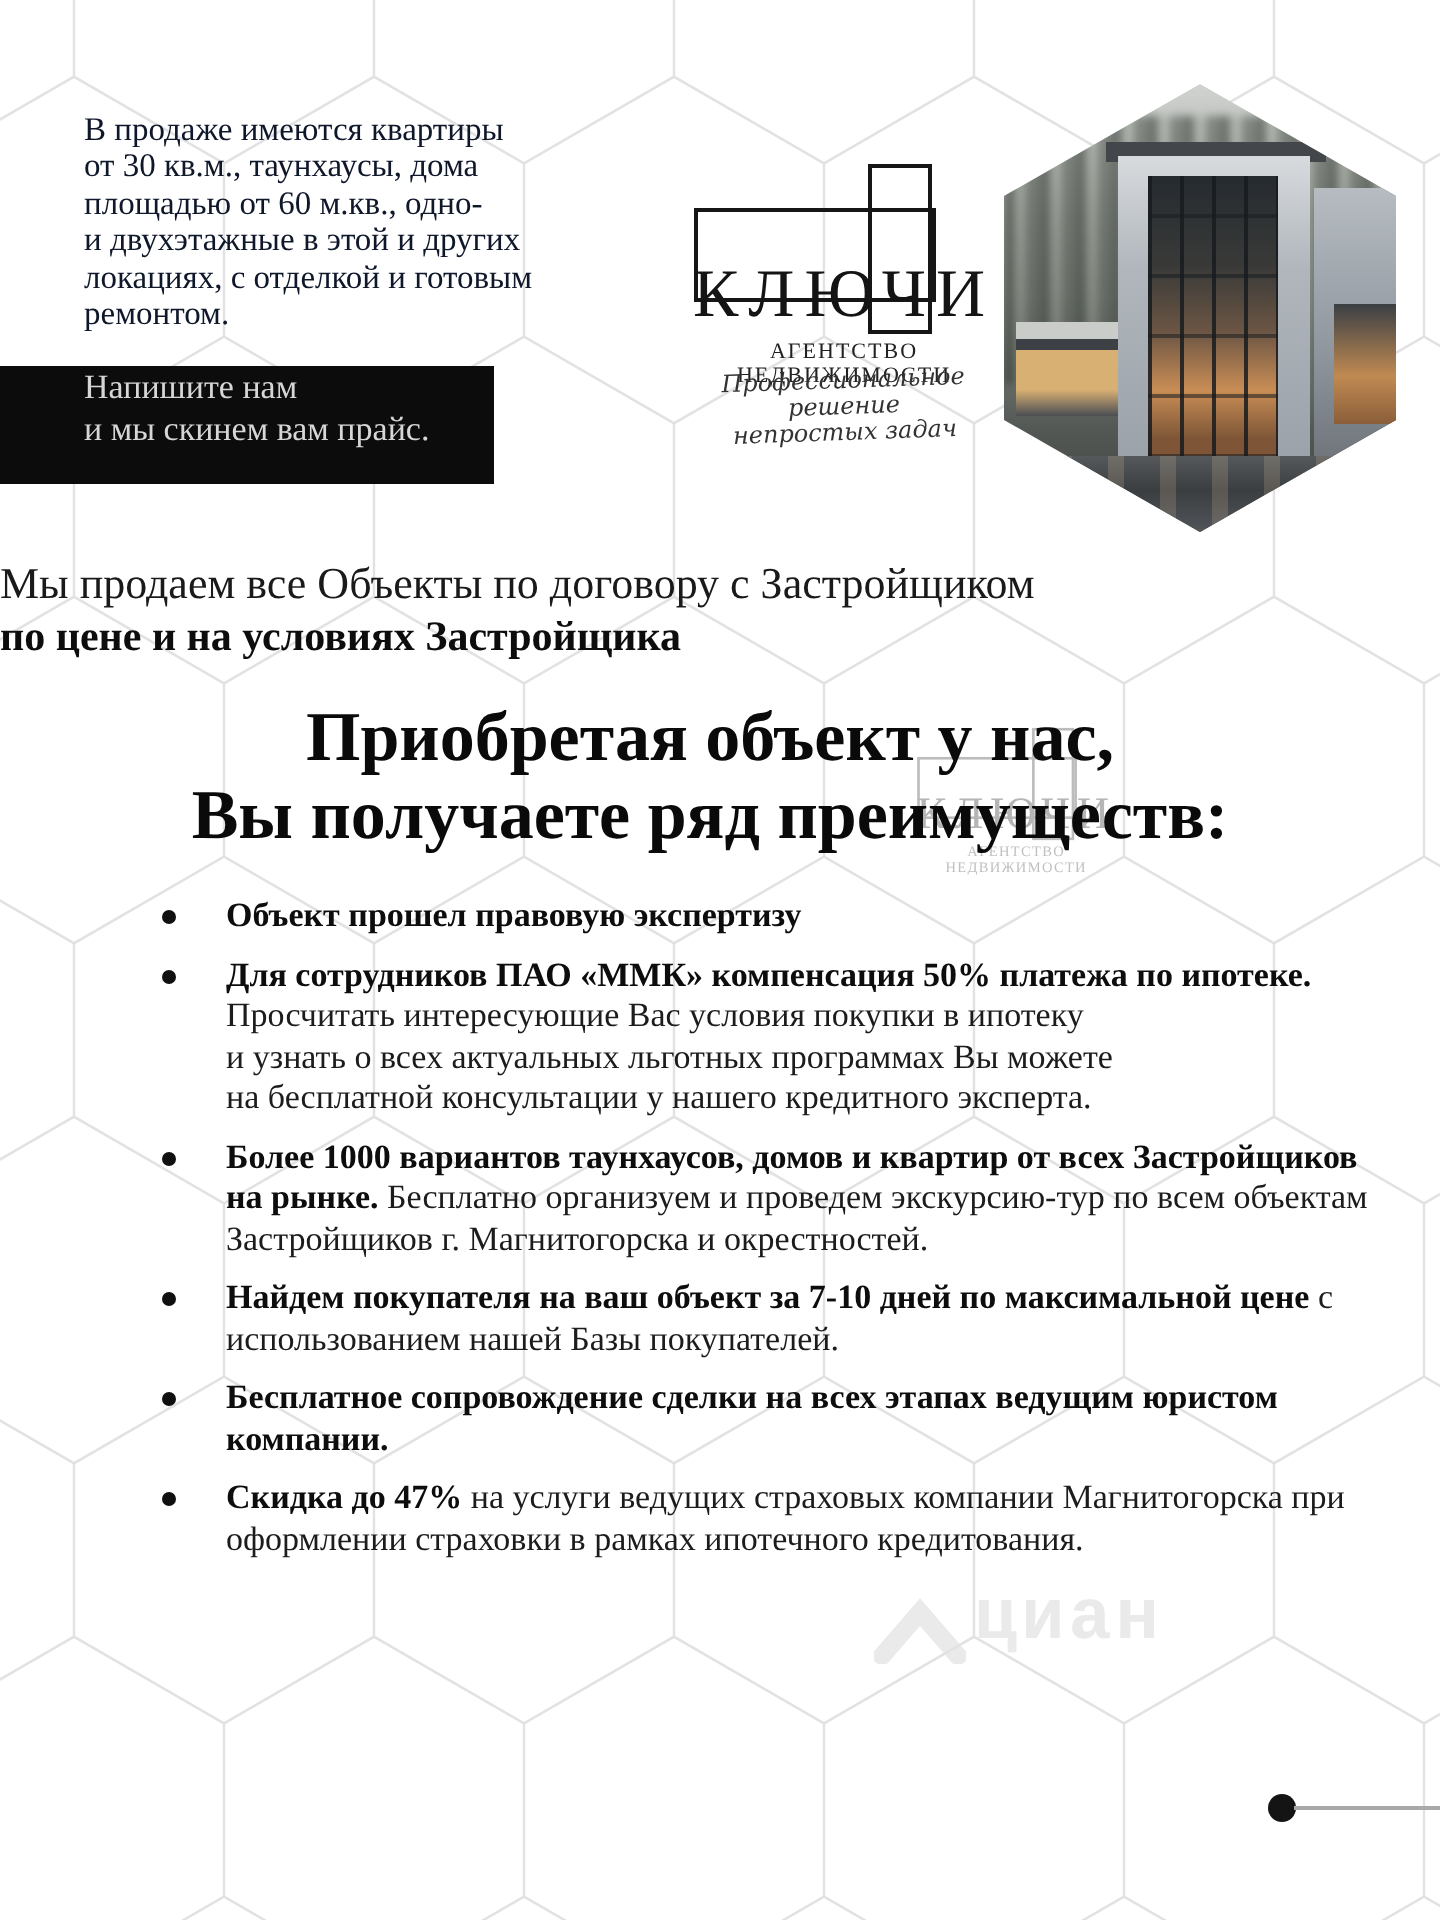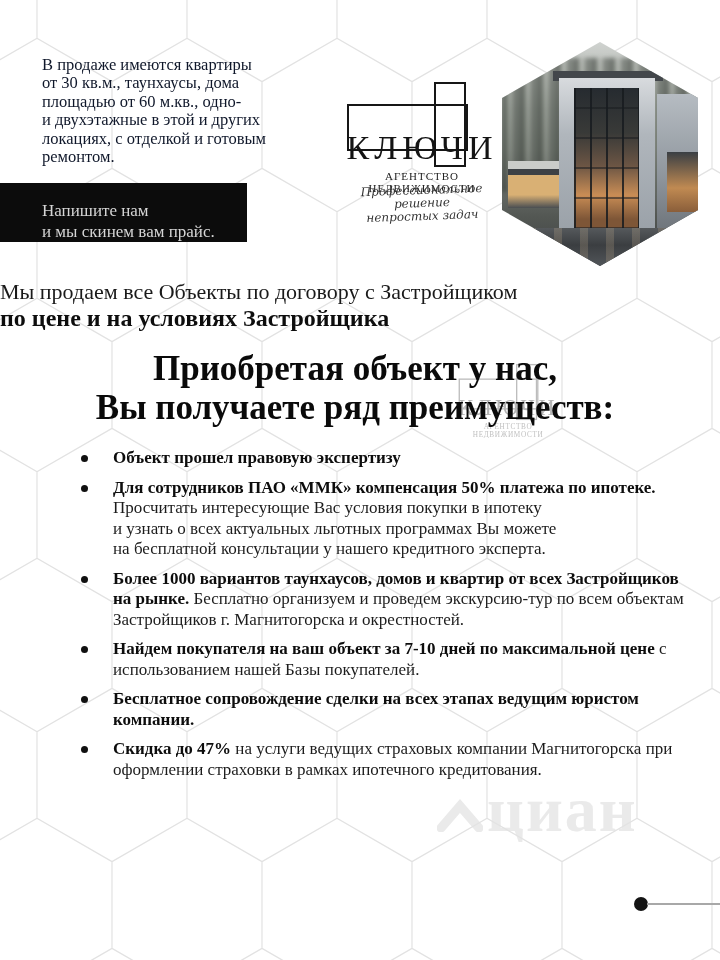--- a/index.html
+++ b/index.html
@@ -11,21 +11,21 @@
   }
   .hexbg{position:absolute;left:0;top:0;z-index:0;}
   
   .intro{
     position:absolute;left:42px;top:56px;width:275px;z-index:2;
     font-size:16.5px;line-height:18.4px;white-space:pre-line;color:#0f172a;
   }
   
   .cta{
     position:absolute;left:0;top:183px;width:247px;height:59px;z-index:2;
-    background:#0c0c0c;display:flex;align-items:flex-end;
+    background:#0c0c0c;display:flex;align-items:flex-start;
   }
   .cta-text{
     margin-left:42px;font-size:17px;line-height:21px;color:#d6d6d6;white-space:pre-line;
   }
   
   .logo{position:absolute;z-index:2;width:170px;height:140px;}
   .logo.header-logo{left:337px;top:76px;}
   .logo.watermark-logo{left:452px;top:360px;transform:scale(.66);transform-origin:0 0;z-index:1;}
   .lg-rect{position:absolute;box-sizing:border-box;border:2px solid #161616;}
   .lg-wide{left:10px;top:28px;width:121px;height:47px;}
@@ -71,39 +71,39 @@
     background:linear-gradient(180deg,#3a3f44,#c08a52 60%,#8a5e3a);}
   .ph-wing{left:3%;top:53%;width:26%;height:21%;
     background:linear-gradient(180deg,#caccc9 0 18%,#3d4145 18% 30%,#d9b074 30% 72%,#4a4e52 100%);}
   .ph-ground{left:0;bottom:0;width:100%;height:17%;
     background:
       repeating-linear-gradient(90deg,rgba(232,202,160,.18) 0 8px,rgba(0,0,0,0) 8px 26px),
       linear-gradient(180deg,#55595c,#3b3e41 45%,#515559);}
   
   .headline{position:absolute;left:0;top:278px;width:720px;text-align:left;z-index:2;}
   .headline .l1{font-size:22px;line-height:27px;color:#1a1a1a;}
-  .headline .l2{font-size:24px;line-height:27px;font-weight:700;color:#0d0d0d;}
+  .headline .l2{font-size:21px;line-height:27px;font-weight:700;color:#0d0d0d;}
   
   .benefits-title{
     position:absolute;left:0;top:349px;width:710px;z-index:2;text-align:center;
     font-size:35px;line-height:39px;font-weight:700;color:#0a0a0a;white-space:pre-line;
   }
   
   .benefits{position:absolute;left:81px;top:448px;width:610px;z-index:2;}
   .benefit{display:flex;margin-bottom:9px;}
   .b-dot{flex:0 0 7px;width:7px;height:7px;border-radius:50%;background:#101010;margin:7px 25px 0 0;}
   .b-text{width:575px;font-size:17px;line-height:20.5px;color:#1c1c1c;}
   .b-bold{font-weight:700;color:#0d0d0d;}
   .b-block{white-space:pre-line;}
   
   .cian{position:absolute;left:437px;top:788px;z-index:0;display:flex;align-items:flex-end;opacity:.75;}
   .cian-icon{width:46px;height:40px;margin-right:4px;}
   .cian-label{
-    font-family:Liberation Serif, serif;font-weight:700;
-    font-size:64px;line-height:44px;color:#e3e3e3;letter-spacing:2px;
+    font-family:Liberation Mono, monospace;font-weight:700;
+    font-size:36px;line-height:44px;color:#e3e3e3;letter-spacing:2px;
   }
   
   .dot-mark{position:absolute;left:634px;top:897px;width:14px;height:14px;border-radius:50%;background:#141414;z-index:2;}
   .dot-rule{position:absolute;left:647px;top:903px;width:73px;height:2px;background:#a8a8a8;z-index:2;}
 </style>
 </head>
 <body>
 
 <div class="page">
 

